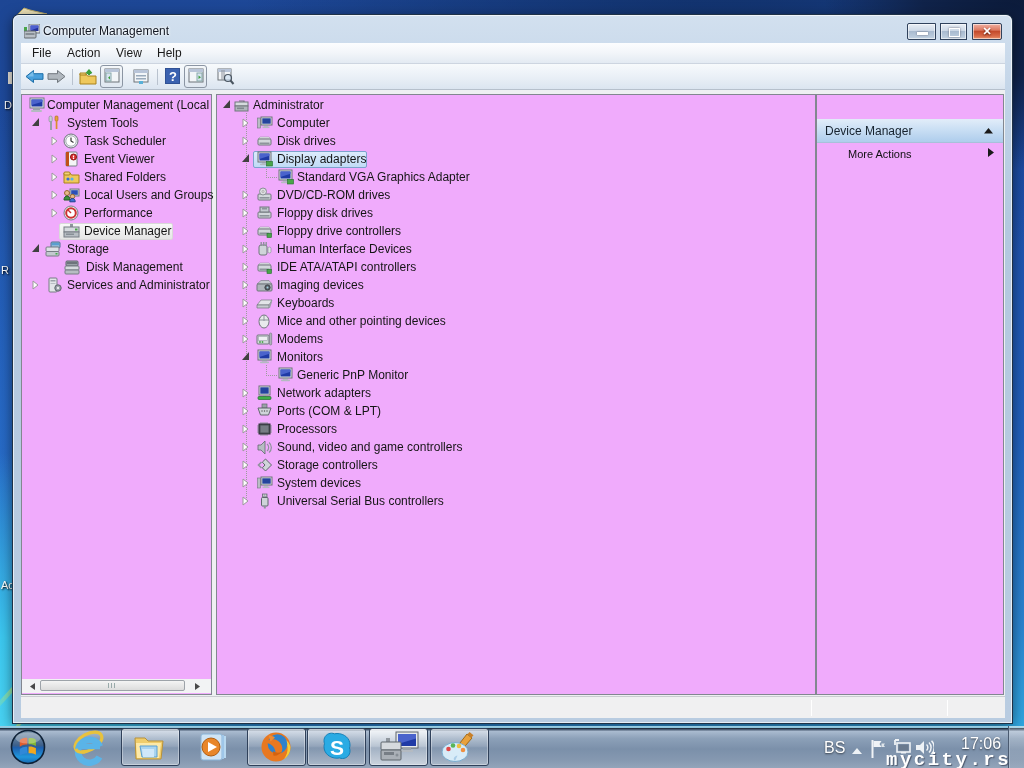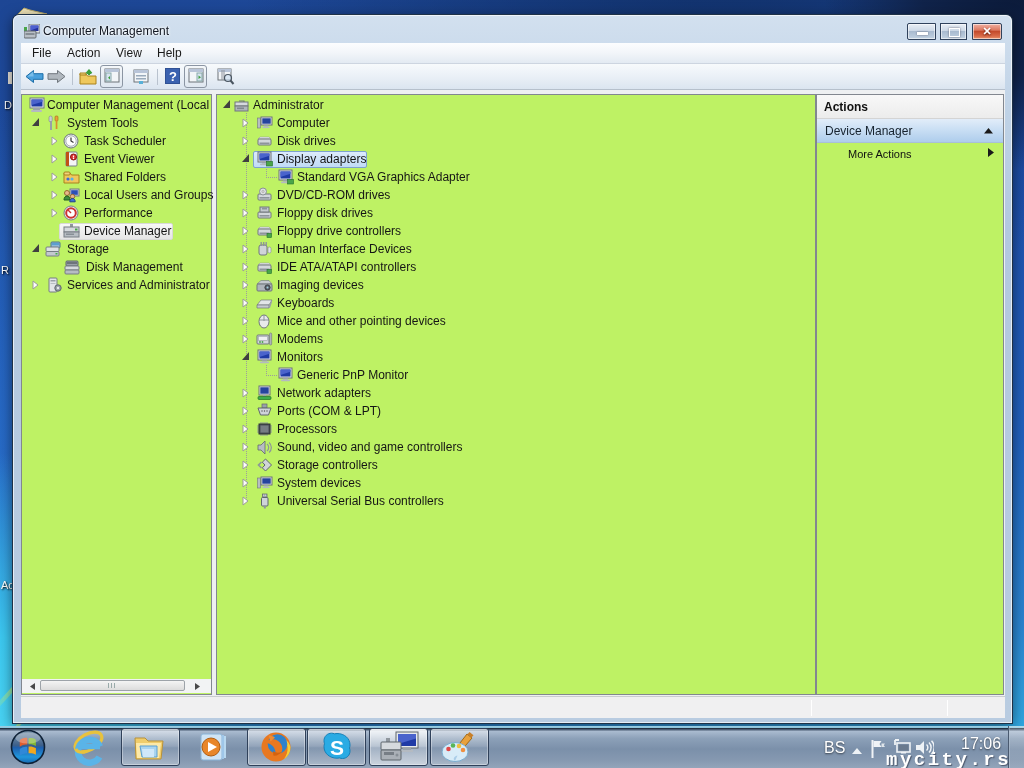--- a/index.html
+++ b/index.html
@@ -22,21 +22,21 @@
 #b-min:after{content:"";position:absolute;left:9px;top:8px;width:11px;height:3px;background:#fff;box-shadow:0 0 2px #667;}
 #b-max:after{content:"";position:absolute;left:8px;top:4px;width:9px;height:7px;border:1.5px solid #fff;box-shadow:0 0 2px #667;}
 #b-cls:after{content:"\2715";position:absolute;left:0;right:0;top:1px;text-align:center;color:#fff;font-size:11px;font-weight:bold;text-shadow:0 1px 2px #5c1708;}
 #menubar{position:absolute;left:8px;top:28px;width:984px;height:21px;background:linear-gradient(180deg,#fcfdfe 0%,#f2f5f9 50%,#e3eaf2 100%);border-bottom:1px solid #cdd5e0;font-size:12px;color:#1a1a1a;}
 #menubar span{position:absolute;top:3px;}
 #toolbar{position:absolute;left:8px;top:49px;width:984px;height:26px;background:linear-gradient(180deg,#f7fafc 0%,#e9eff6 55%,#dbe5f0 100%);border-bottom:1px solid #b6c0cc;}
 .tsep{position:absolute;top:5px;width:1px;height:16px;background:#b9c2ce;}
 .tbtn{position:absolute;top:1px;width:23px;height:23px;border:1px solid #8b95a3;border-radius:3px;background:linear-gradient(180deg,#f4f7fa,#dfe7f0);}
 .tic{position:absolute;top:5px;}
 #content{position:absolute;left:8px;top:75px;width:984px;height:621px;background:#eef0f2;}
-.pane{position:absolute;background:#bef264;border:1px solid #828790;top:4px;height:601px;}
+.pane{position:absolute;background:#f0abfc;border:1px solid #828790;top:4px;height:601px;}
 #lpane{left:0px;width:191px;}
 #cpane{left:195px;width:600px;}
 #rpane{left:795px;width:188px;}
 #statusbar{position:absolute;left:8px;top:681px;width:984px;height:22px;background:#f0f0f1;border-top:1px solid #c9ccd0;}
 .ssep{position:absolute;top:3px;width:1px;height:16px;background:#d8d8d8;border-right:1px solid #fff;}
 
 .row{position:absolute;left:0;width:100%;height:18px;font-size:12px;color:#151515;white-space:nowrap;}
 .row .ar{position:absolute;top:4px;}
 .row .ic{position:absolute;top:1px;}
 .row .tx{position:absolute;top:2px;}
@@ -560,23 +560,20 @@
             <rect x="6.5" y="1" width="4.5" height="3.5" fill="#9aa1a8" stroke="#5f666d" stroke-width=".7"></rect>
             <rect x="7.3" y="1.6" width="1" height="1.2" fill="#e8e8e8"></rect>
             <rect x="9.2" y="1.6" width="1" height="1.2" fill="#e8e8e8"></rect>
             <rect x="5.5" y="4.5" width="6.5" height="8.5" rx="1" fill="#cfd4d9" stroke="#5f666d"></rect>
             <rect x="7.8" y="13" width="2" height="2.5" fill="#8d949b"></rect>
           </svg>
           <span class="tx">Universal Serial Bus controllers</span>
         </div>
 </div>
   <div class="pane" id="rpane">
-   <div id="acthead">
-          <span style="position:absolute;left:7px;top:5px;">Actions</span>
-        </div>
    <div id="actbar">
           <span style="position:absolute;left:8px;top:5px;">Device Manager</span>
           <svg style="position:absolute;right:10px;top:9px;" width="9" height="6">
             <polygon points="0,5.5 4.5,0 9,5.5" fill="#1a1a1a"></polygon>
           </svg>
         </div>
    <div id="actmore">
           <span style="position:absolute;left:31px;top:5px;">More Actions</span>
           <svg style="position:absolute;right:9px;top:5px;" width="6" height="9">
             <polygon points="0,0 6,4.5 0,9" fill="#1a1a1a"></polygon>

